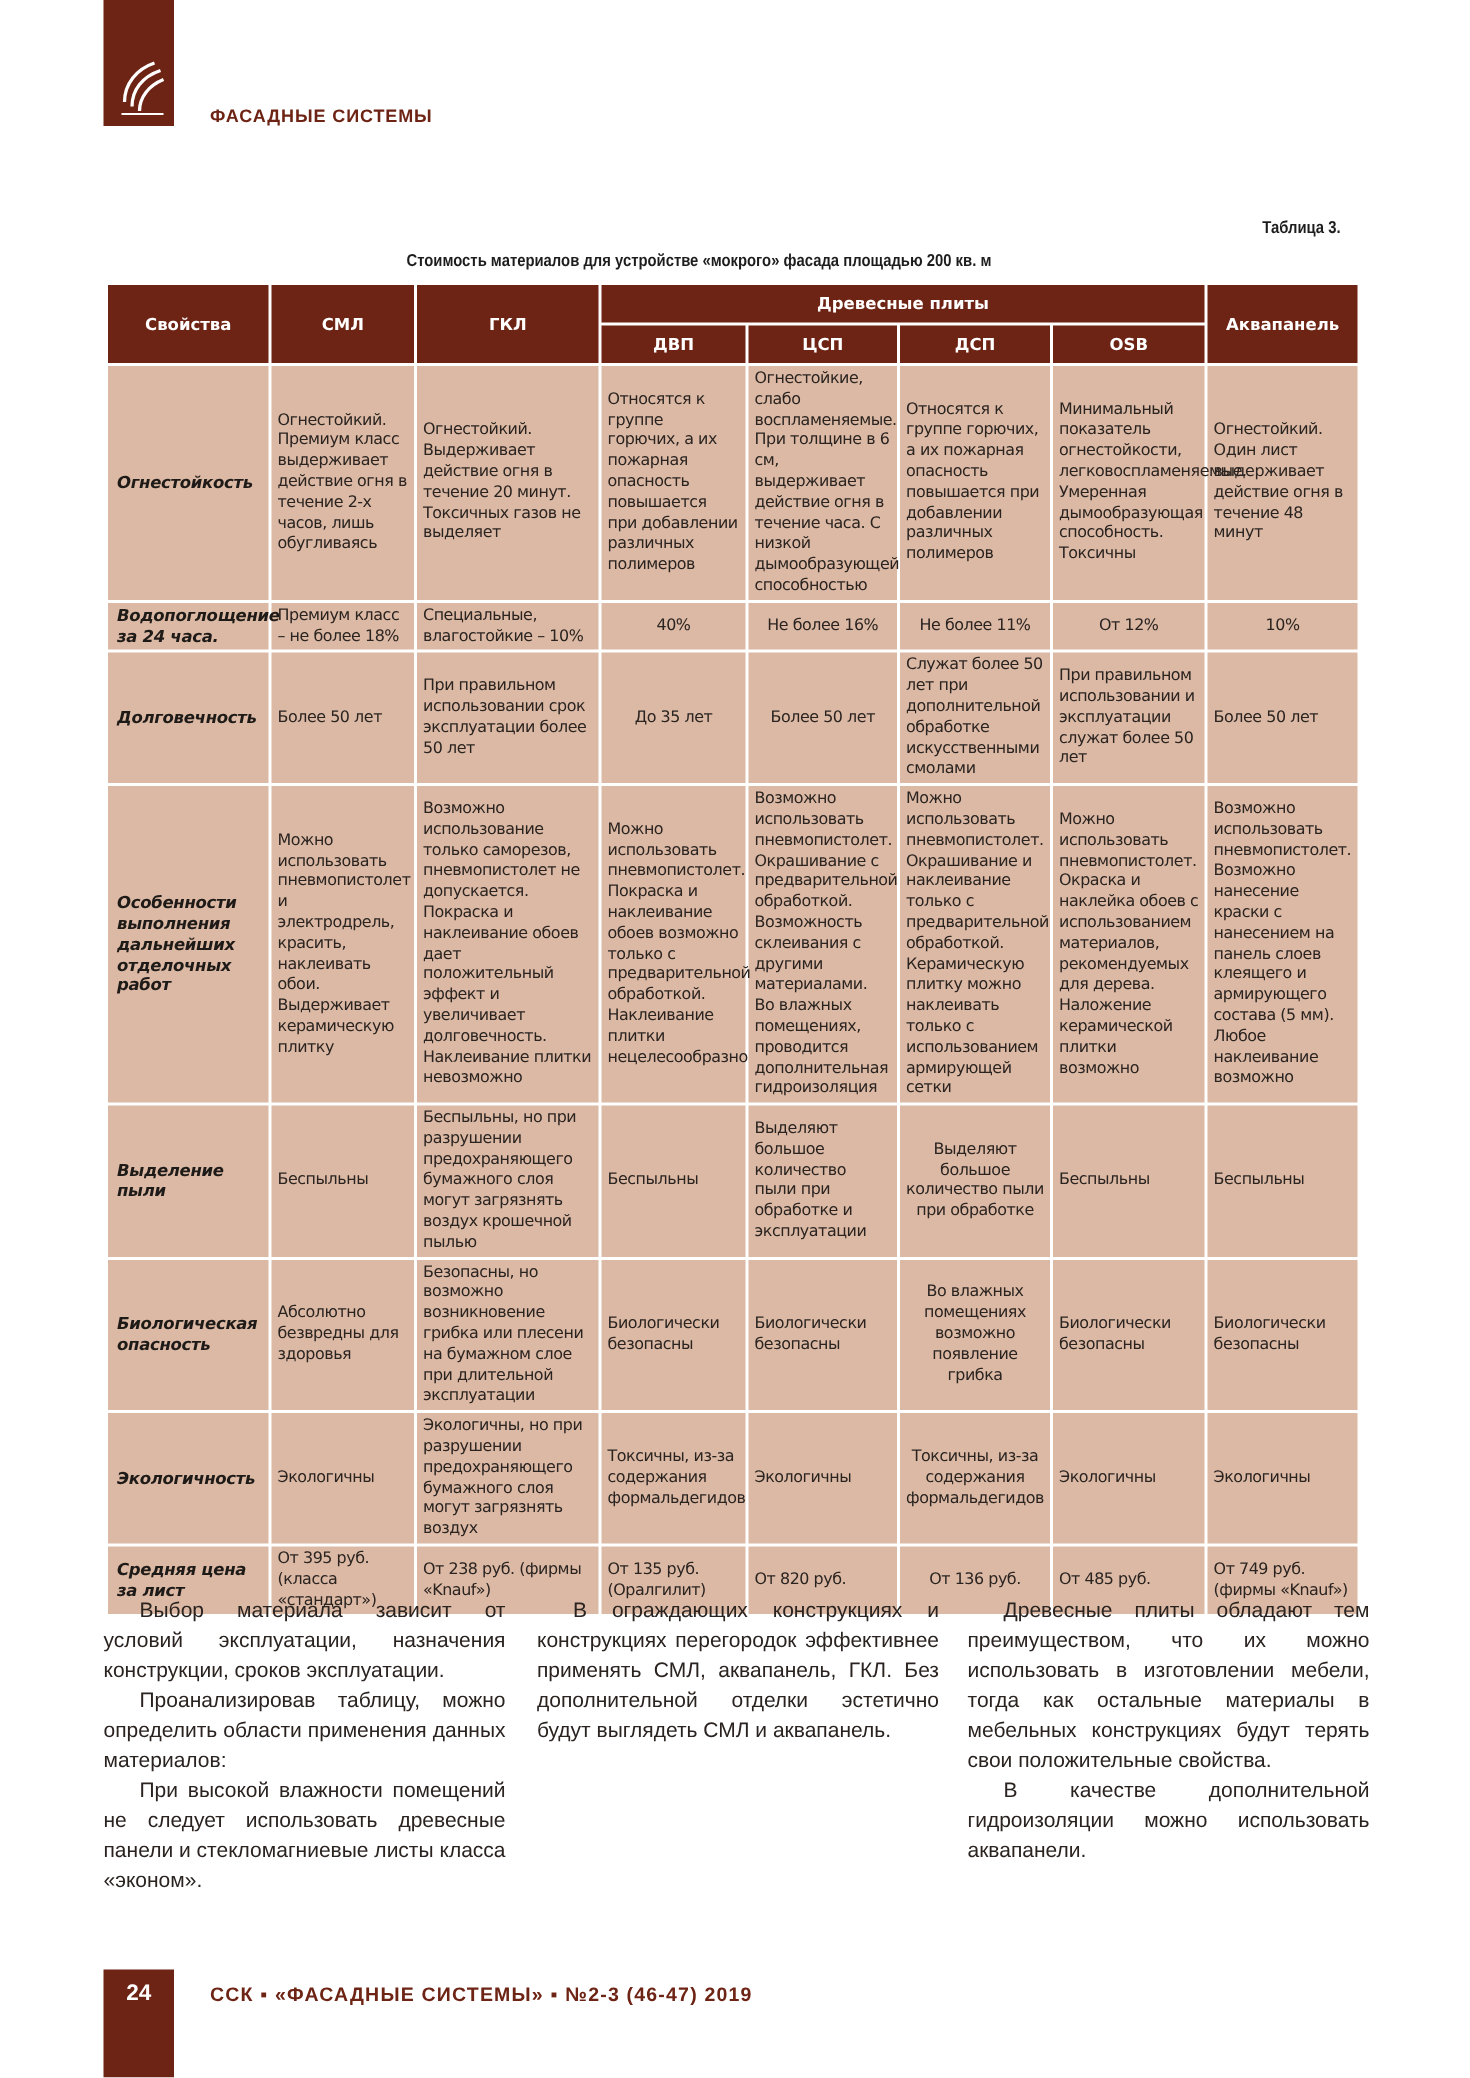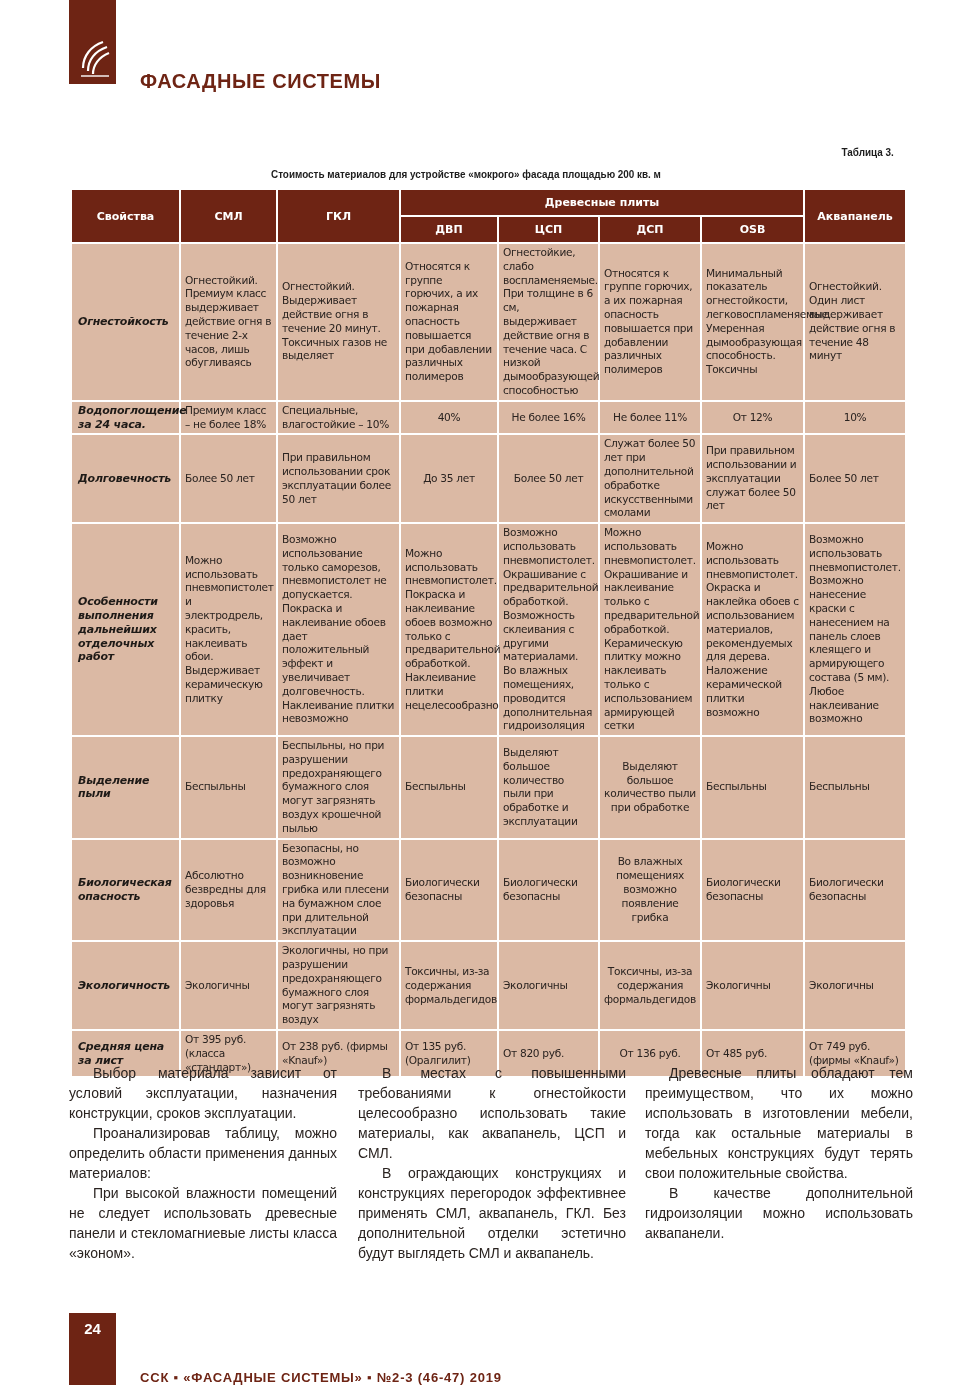--- a/index.html
+++ b/index.html
@@ -1,32 +1,32 @@
 <!DOCTYPE html>
 <html><head>
 <meta charset="utf-8">
 <style>
   html, body { margin:0; padding:0; background:#ffffff; }
   body { width:980px; height:1385px; position:relative; overflow:hidden; font-family:"DejaVu Sans", sans-serif; color:#2a2320; }
   .top-bar { position:absolute; left:69px; top:0; width:47px; height:84px; background:#6e2414; }
   .logo { position:absolute; left:6px; top:38px; width:36px; height:40px; }
-  .section-title { position:absolute; left:140px; top:70px; font-family:"Liberation Sans", sans-serif; font-weight:bold; font-size:20px; letter-spacing:0.6px; color:#6e2414; }
+  .section-title { position:absolute; left:140px; top:70px; font-family:"Liberation Sans", sans-serif; font-weight:bold; font-size:12px; letter-spacing:0.6px; color:#6e2414; }
   .table-number { position:absolute; right:86px; top:146px; font-family:"Liberation Sans", sans-serif; font-weight:bold; font-size:11.5px; color:#1d1d1d; transform:scaleX(0.86); transform-origin:right; }
   .table-caption { position:absolute; left:271px; top:168px; font-family:"Liberation Sans", sans-serif; font-weight:bold; font-size:11.5px; color:#1d1d1d; transform:scaleX(0.86); transform-origin:left; white-space:nowrap; }
   table.cmp { position:absolute; left:70px; top:188px; width:837px; border-collapse:separate; border-spacing:2px; table-layout:fixed; }
   table.cmp th { background:#6e2414; color:#ffffff; font-family:"DejaVu Sans", sans-serif; font-weight:bold; font-size:11px; text-align:center; padding:0; }
   table.cmp td { background:#dbb9a4; font-family:"DejaVu Sans", sans-serif; font-size:10.6px; line-height:13.8px; color:#2a2320; padding:2px 4px; vertical-align:middle; letter-spacing:-0.3px; }
   table.cmp td.prop { font-weight:bold; font-size:11px; color:#1e1a17; padding-left:6px; letter-spacing:-0.2px;font-style:italic; }
   table.cmp td.c { text-align:center; }
   .col-text { position:absolute; top:1063px; width:268px; font-family:"Liberation Sans", sans-serif; font-size:14px; line-height:20px; color:#2a2320; text-align:justify; }
   .col-text p { margin:0; text-indent:24px; }
   .col1 { left:69px; } .col2 { left:358px; } .col3 { left:645px; }
   .bottom-bar { position:absolute; left:69px; top:1313px; width:47px; height:72px; background:#6e2414; }
   .page-num { position:absolute; left:0; top:7px; width:47px; text-align:center; font-family:"Liberation Sans", sans-serif; font-weight:bold; font-size:15px; color:#ffffff; }
-  .footer-text { position:absolute; left:140px; top:1322px; font-family:"Liberation Sans", sans-serif; font-weight:bold; font-size:13px; letter-spacing:0.8px; color:#6e2414; white-space:nowrap;margin-top:48px; }
+  .footer-text { position:absolute; left:140px; top:1322px; font-family:"Liberation Sans", sans-serif; font-weight:bold; font-size:13px; letter-spacing:0.8px; color:#6e2414; white-space:nowrap; }
 </style>
 </head>
 <body>
 
 <div class="top-bar">
   <svg class="logo" viewBox="0 0 36 40">
     <path d="M8 30 C8 18 16 8 28 4" stroke="#fff" stroke-width="2.2" fill="none"></path>
     <path d="M13 33 C13 22 20 13 32 9" stroke="#fff" stroke-width="2.2" fill="none"></path>
     <path d="M18 36 C18 27 24 19 34 15" stroke="#fff" stroke-width="2.2" fill="none"></path>
     <path d="M6 38 L34 38" stroke="#fff" stroke-width="1.4"></path>
@@ -146,21 +146,20 @@
     </tr>
   </tbody>
 </table>
 
 <div class="col-text col1">
   <p>Выбор материала зависит от условий эксплуатации, назначения конструкции, сроков эксплуатации.</p>
   <p>Проанализировав таблицу, можно определить области применения данных материалов:</p>
   <p>При высокой влажности помещений не следует использовать древесные панели и стекломагниевые листы класса «эконом».</p>
 </div>
 <div class="col-text col2">
-  <p>В местах с повышенными требованиями к огнестойкости целесообразно использовать такие материалы, как аквапанель, ЦСП и СМЛ.</p>
   <p>В ограждающих конструкциях и конструкциях перегородок эффективнее применять СМЛ, аквапанель, ГКЛ. Без дополнительной отделки эстетично будут выглядеть СМЛ и аквапанель.</p>
 </div>
 <div class="col-text col3">
   <p>Древесные плиты обладают тем преимуществом, что их можно использовать в изготовлении мебели, тогда как остальные материалы в мебельных конструкциях будут терять свои положительные свойства.</p>
   <p>В качестве дополнительной гидроизоляции можно использовать аквапанели.</p>
 </div>
 
 <div class="bottom-bar">
   <div class="page-num">24</div>
 </div>

